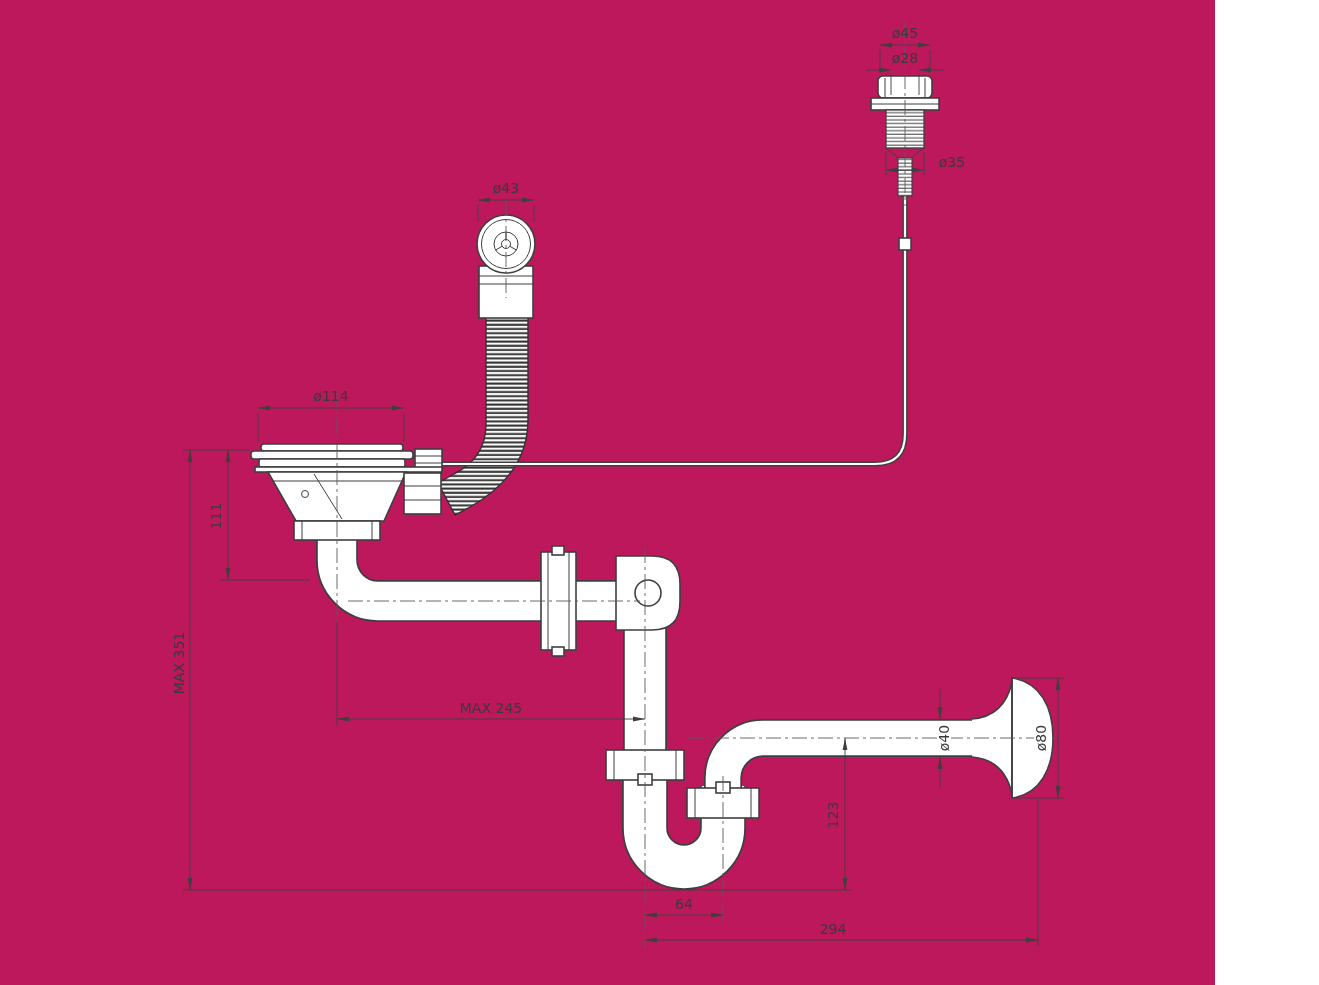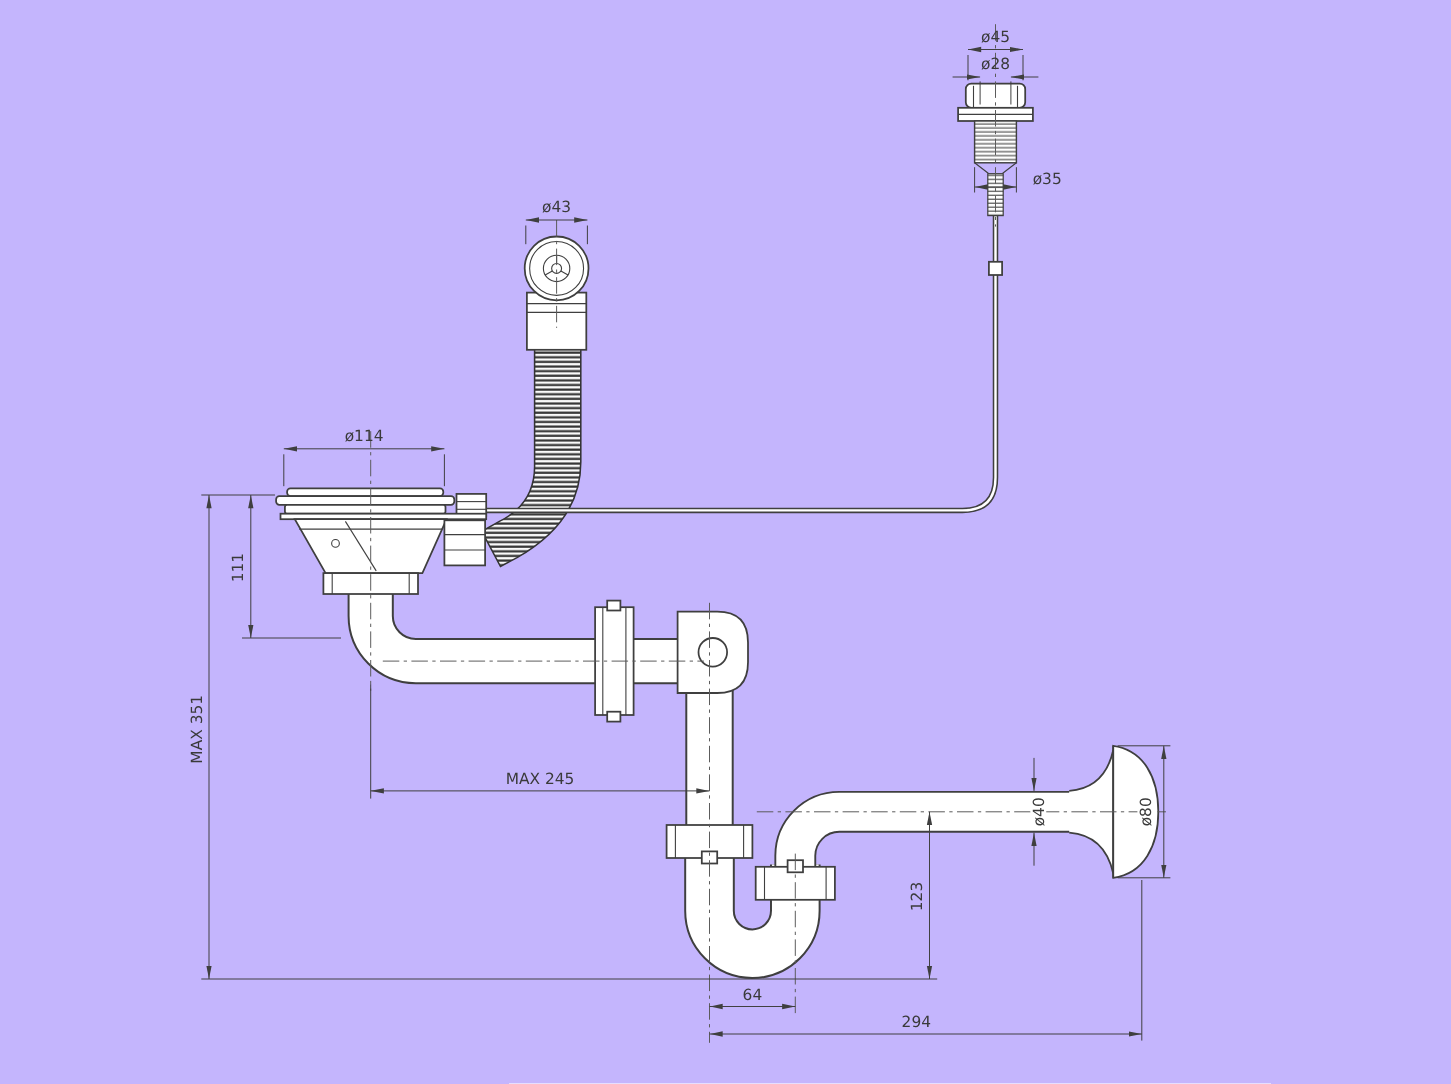--- a/index.html
+++ b/index.html
@@ -1,20 +1,20 @@
 <!DOCTYPE html>
 <html><head>
 <meta charset="utf-8">
 <style>
   html, body { margin: 0; padding: 0; background: #ffffff; }
   .canvas {
     position: relative;
-    width: 1319px;
+    width: 1215px;
     height: 985px;
-    background: #c4b5fd;
+    background: #be185d;
     font-family: "DejaVu Sans", sans-serif;
     overflow: hidden;
     text-decoration: underline;
   }
   svg { display: block; }
   .obj   { stroke: #3f3f3f; stroke-width: 1.6; fill: none; }
   .objf  { stroke: #3f3f3f; stroke-width: 1.6; fill: #ffffff; }
   .thin  { stroke: #3f3f3f; stroke-width: 1; fill: none; }
   .dim   { stroke: #3f3f3f; stroke-width: 0.9; fill: none; }
   .ext   { stroke: #3f3f3f; stroke-width: 0.9; fill: none; }

